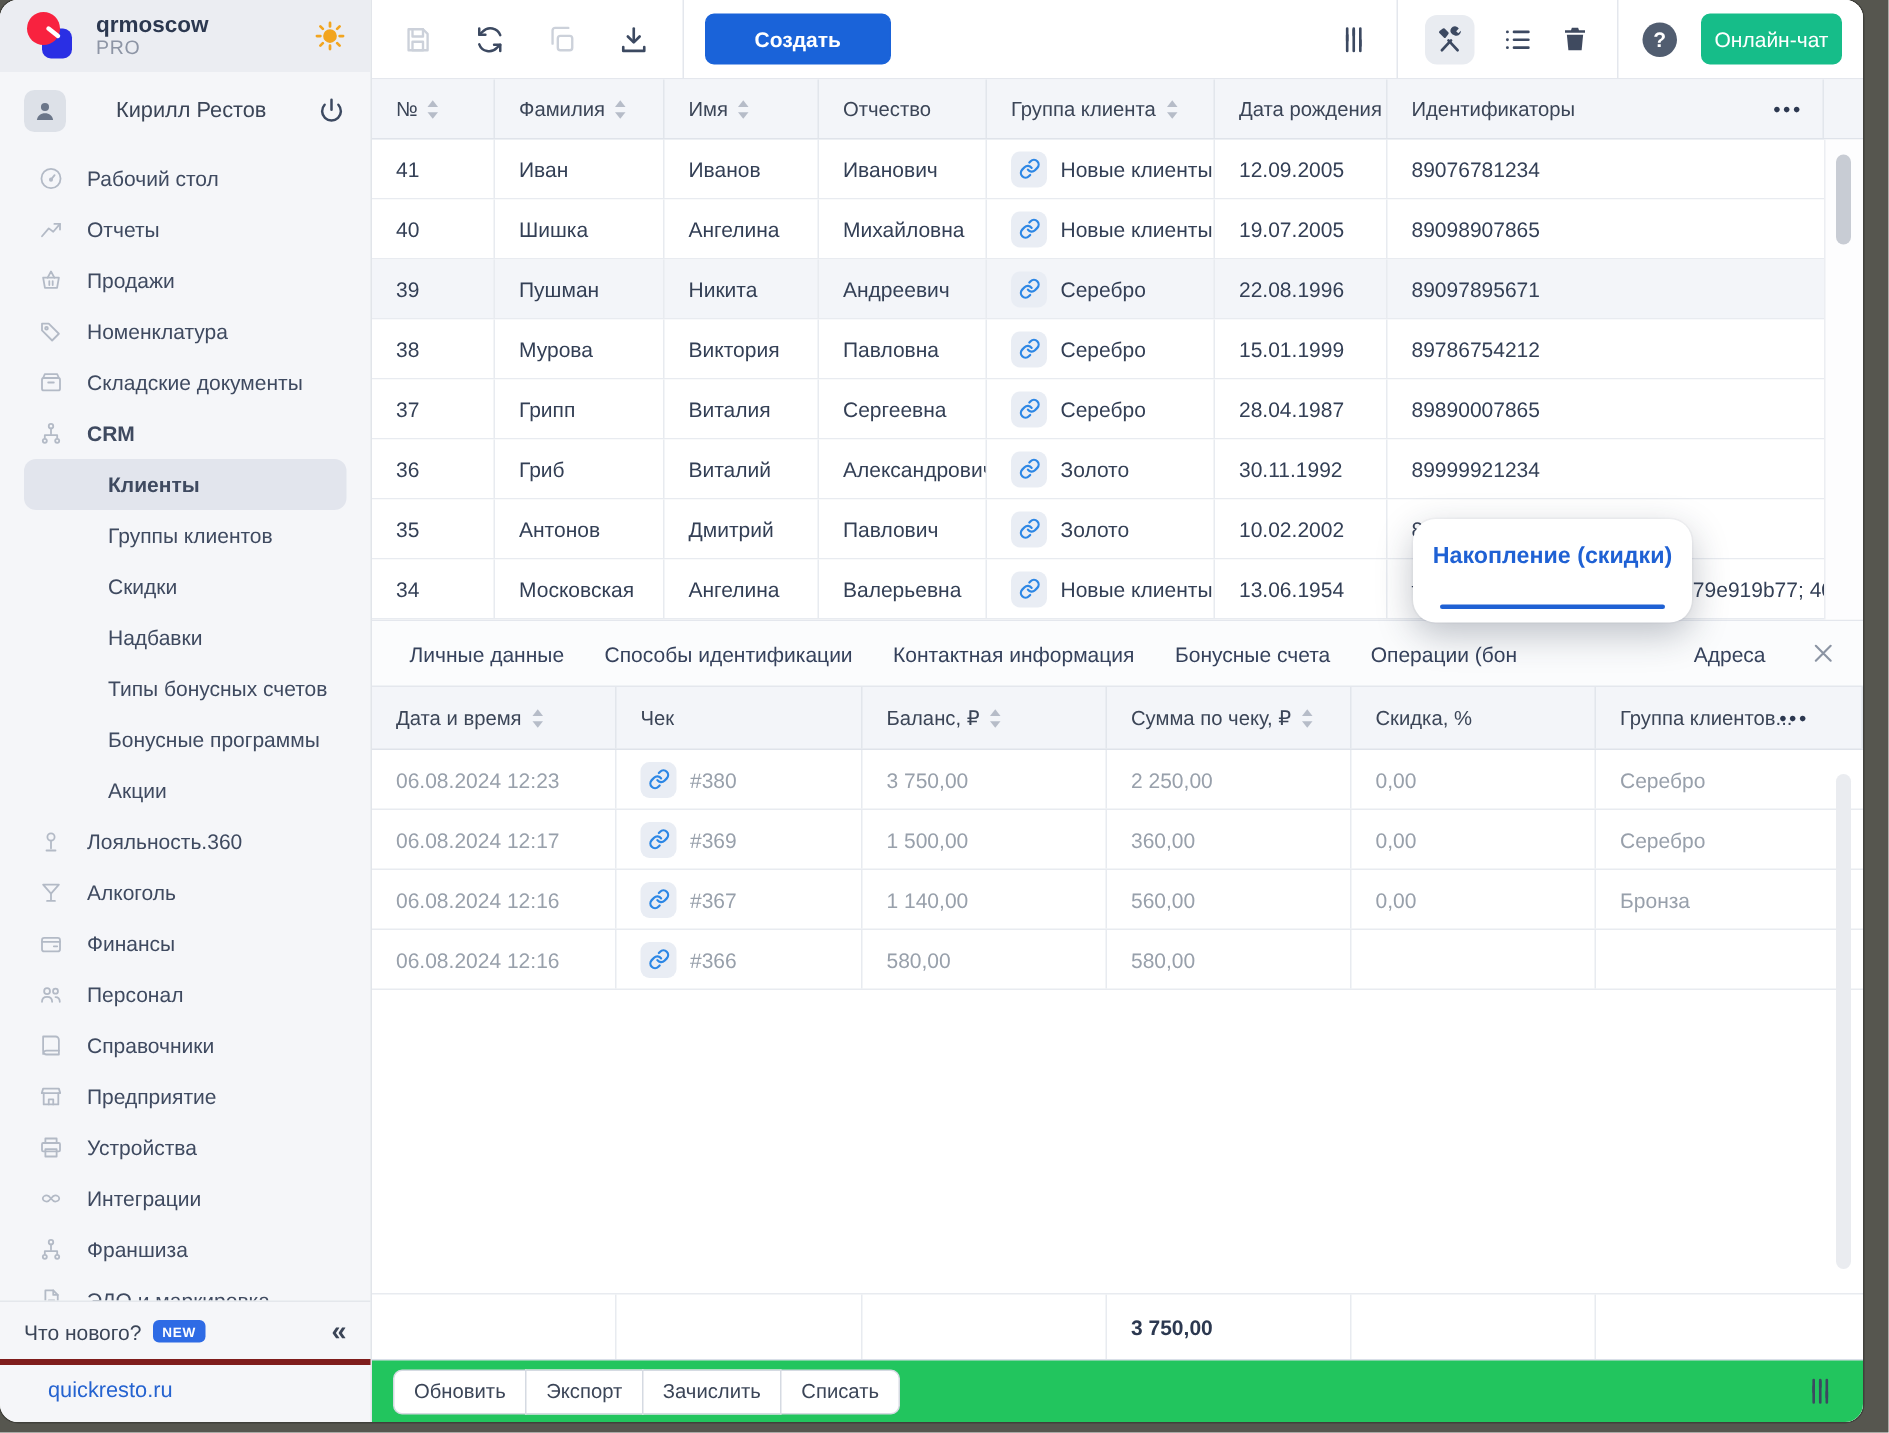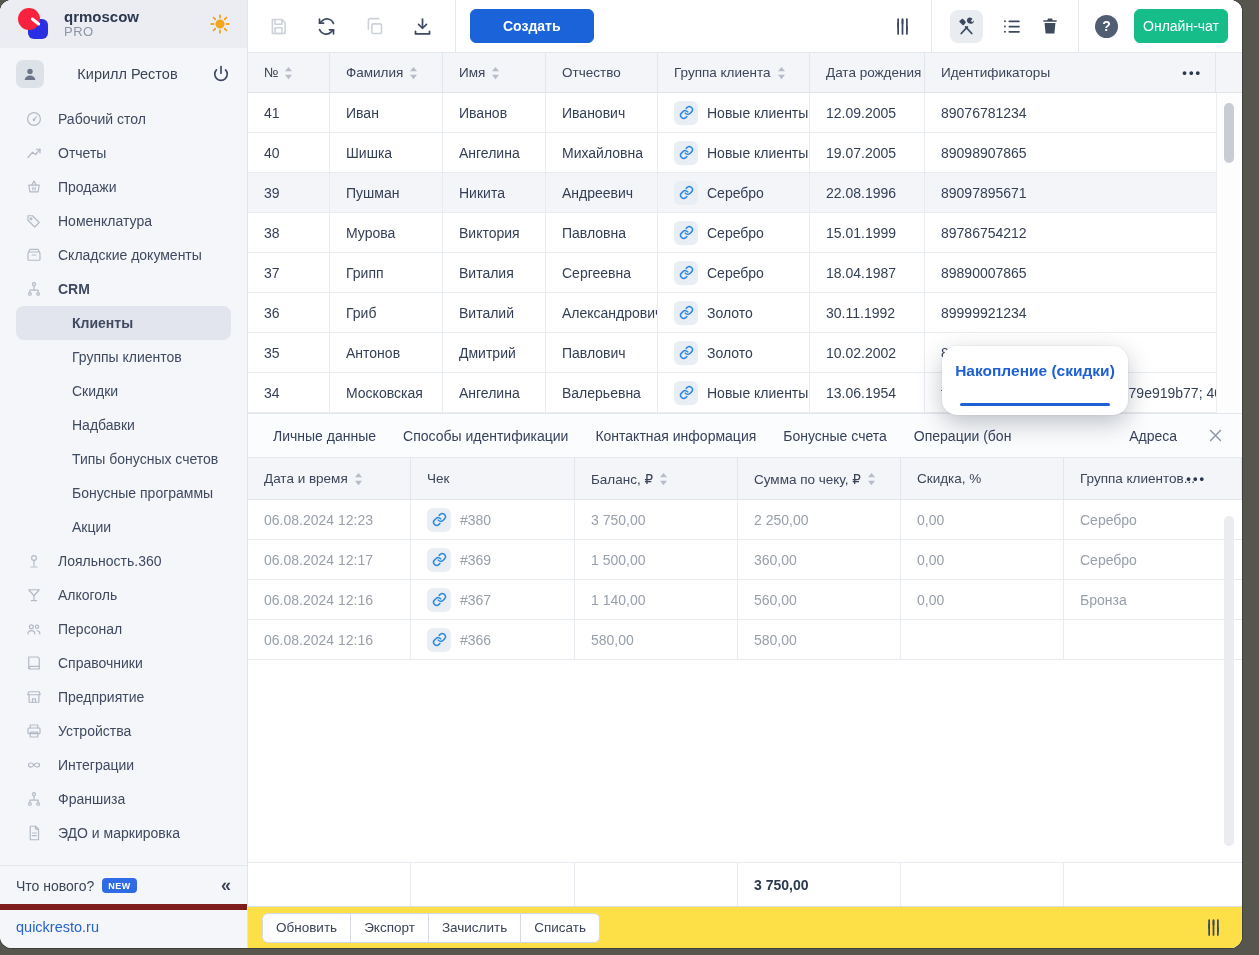--- a/index.html
+++ b/index.html
@@ -51,21 +51,21 @@
   .nav-item.selected{ background:#e2e5ed; font-weight:bold; }
   .side-bottom{ border-top:1px solid #e4e7ec; }
   .whats-new{
     display:flex; align-items:center; gap:8px; padding:9px 16px 8px 16px; font-size:14px; color:#3b4557;
   }
   .badge-new{
     background:#2e6be5; color:#fff; font-size:9px; font-weight:bold; letter-spacing:.5px;
     border-radius:4px; padding:3px 6px 2px 6px;
   }
   .collapse{ margin-left:auto; font-size:18px; color:#3b4557; cursor:pointer; font-weight:bold; }
-  .site-row{ border-top:6px solid #7f1d1d; padding:8px 16px 12px 16px; }
+  .site-row{ border-top:4px solid #7f1d1d; padding:8px 16px 12px 32px; }
   .site-link{ color:#2563d0; font-size:14.5px; text-decoration:none; cursor:pointer; }
   
   .main{ flex:1; display:flex; flex-direction:column; position:relative; background:#fff; min-width:0; }
   .toolbar{
     height:53px; border-bottom:1px solid #e4e7ed; display:flex; align-items:center;
     padding:0 14px 0 20px; gap:0; background:#fff;
   }
   .tb-icons{ display:flex; align-items:center; gap:27px; padding-right:22px; }
   .tb-icon{ color:#3c4961; cursor:pointer; }
   .tb-icon.disabled{ color:#ccd1da; cursor:default; }
@@ -147,21 +147,21 @@
   .ops-filler{ flex:1; background:#fff; }
   .total-row{ height:44px; border-top:1px solid #e8ebf0; }
   .total-cell{
     display:flex; align-items:center; padding:0 16px; border-right:1px solid #e8ebf0; font-size:14px;
     font-weight:bold; color:#2c3850;
   }
   .total-cell:last-child{ border-right:none; }
   .ops-scroll{ position:absolute; right:8px; top:58px; width:10px; height:330px; border-radius:5px; background:#eaecf0; }
   
   .footerbar{
-    height:42px; background:#fde047; border-top:1px solid #d9dfe8; display:flex; align-items:center;
+    height:42px; background:#22c55e; border-top:1px solid #d9dfe8; display:flex; align-items:center;
     padding:0 18px 0 14px;
   }
   .footerbar .btn{ height:30px; font-size:13.5px; padding:0 13px; }
   .footerbar .spacer{ flex:1; }
   .f-sliders{ color:#3c4961; cursor:pointer; }
 </style>
 </head>
 <body>
 
 <div class="stage">
@@ -295,20 +295,29 @@
             <span>Лояльность.360</span>
           </div>
           <div class="nav-item item">
             <span class="icon">
               <svg width="18" height="18" viewBox="0 0 24 24" fill="none" stroke="currentColor" stroke-width="1.6" stroke-linecap="round" stroke-linejoin="round">
                 <path d="M5 5h14l-7 8z"></path>
                 <path d="M12 13v6M8.5 19.5h7"></path>
               </svg>
             </span>
             <span>Алкоголь</span>
+          </div>
+          <div class="nav-item item">
+            <span class="icon">
+              <svg width="18" height="18" viewBox="0 0 24 24" fill="none" stroke="currentColor" stroke-width="1.6" stroke-linecap="round" stroke-linejoin="round">
+                <rect x="4" y="7" width="16" height="12" rx="2"></rect>
+                <path d="M4 10.5h16M14.5 14.5h3"></path>
+              </svg>
+            </span>
+            <span>Финансы</span>
           </div>
           <div class="nav-item item">
             <span class="icon">
               <svg width="18" height="18" viewBox="0 0 24 24" fill="none" stroke="currentColor" stroke-width="1.6" stroke-linecap="round" stroke-linejoin="round">
                 <circle cx="8.5" cy="9" r="2.6"></circle>
                 <circle cx="16" cy="9" r="2.2"></circle>
                 <path d="M4 18.5c0-2.8 2-4.4 4.5-4.4s4.5 1.6 4.5 4.4"></path>
                 <path d="M16 14.3c2.2 0 3.8 1.6 3.8 4.2"></path>
               </svg>
             </span>
@@ -642,21 +651,21 @@
               <div class="td">
                 <span class="link-chip icon">
                   <svg width="15" height="15" viewBox="0 0 24 24" fill="none" stroke="currentColor" stroke-width="2.4" stroke-linecap="round" stroke-linejoin="round">
                     <path d="M10 13a5 5 0 0 0 7.54.54l2.5-2.5a5 5 0 0 0-7.07-7.07l-1.4 1.4"></path>
                     <path d="M14 11a5 5 0 0 0-7.54-.54l-2.5 2.5a5 5 0 0 0 7.07 7.07l1.4-1.4"></path>
                   </svg>
                 </span>
                 <span>Серебро</span>
               </div>
               <div class="td">
-                <span>18.04.1987</span>
+                <span>28.04.1987</span>
               </div>
               <div class="td">
                 <span>89890007865</span>
               </div>
             </div>
             <div class="trow grid-row">
               <div class="td">
                 <span>36</span>
               </div>
               <div class="td">

